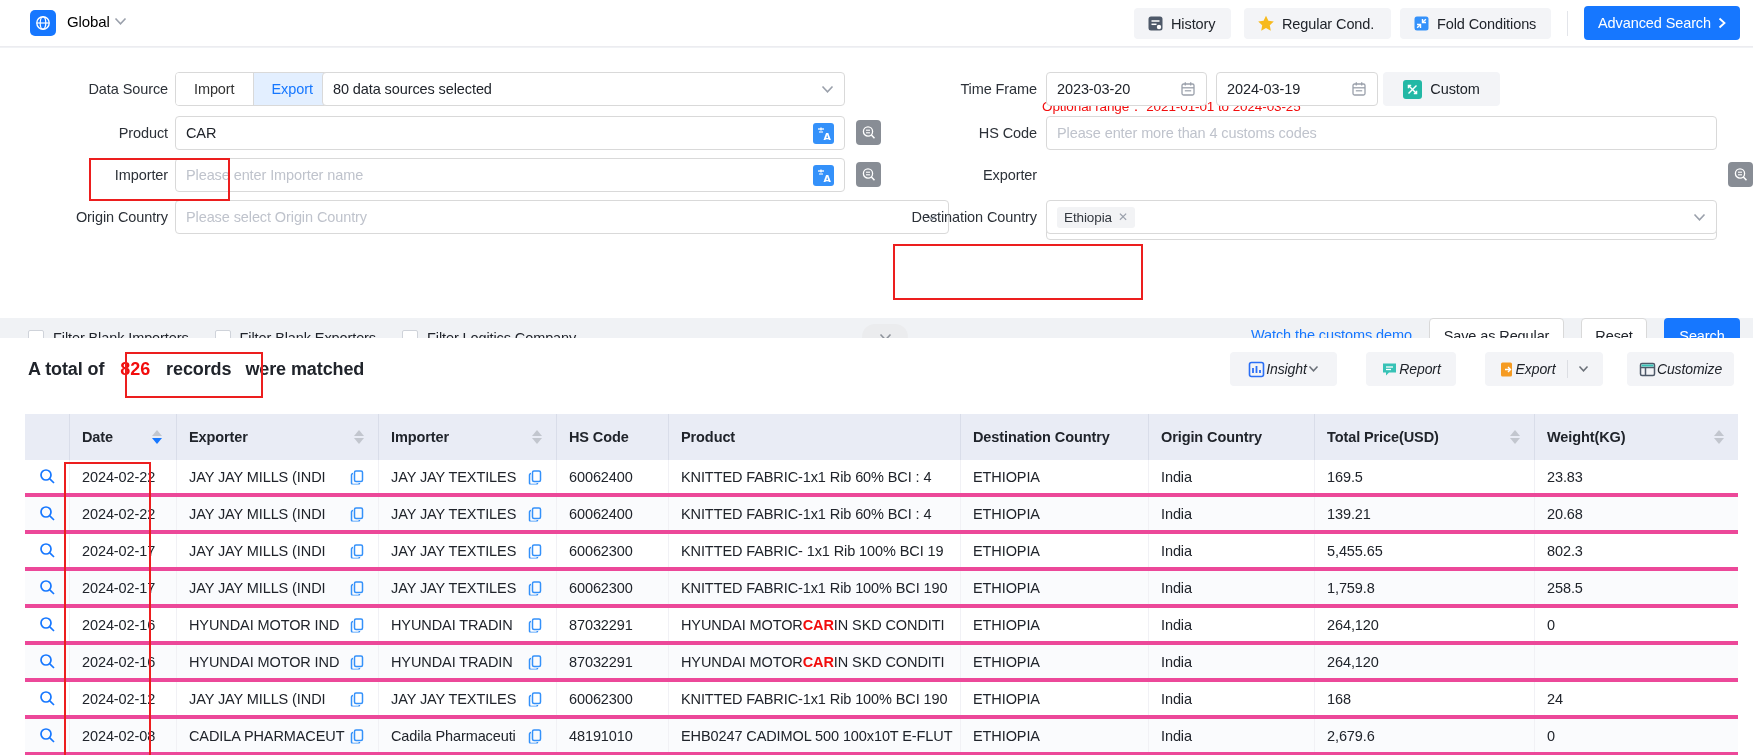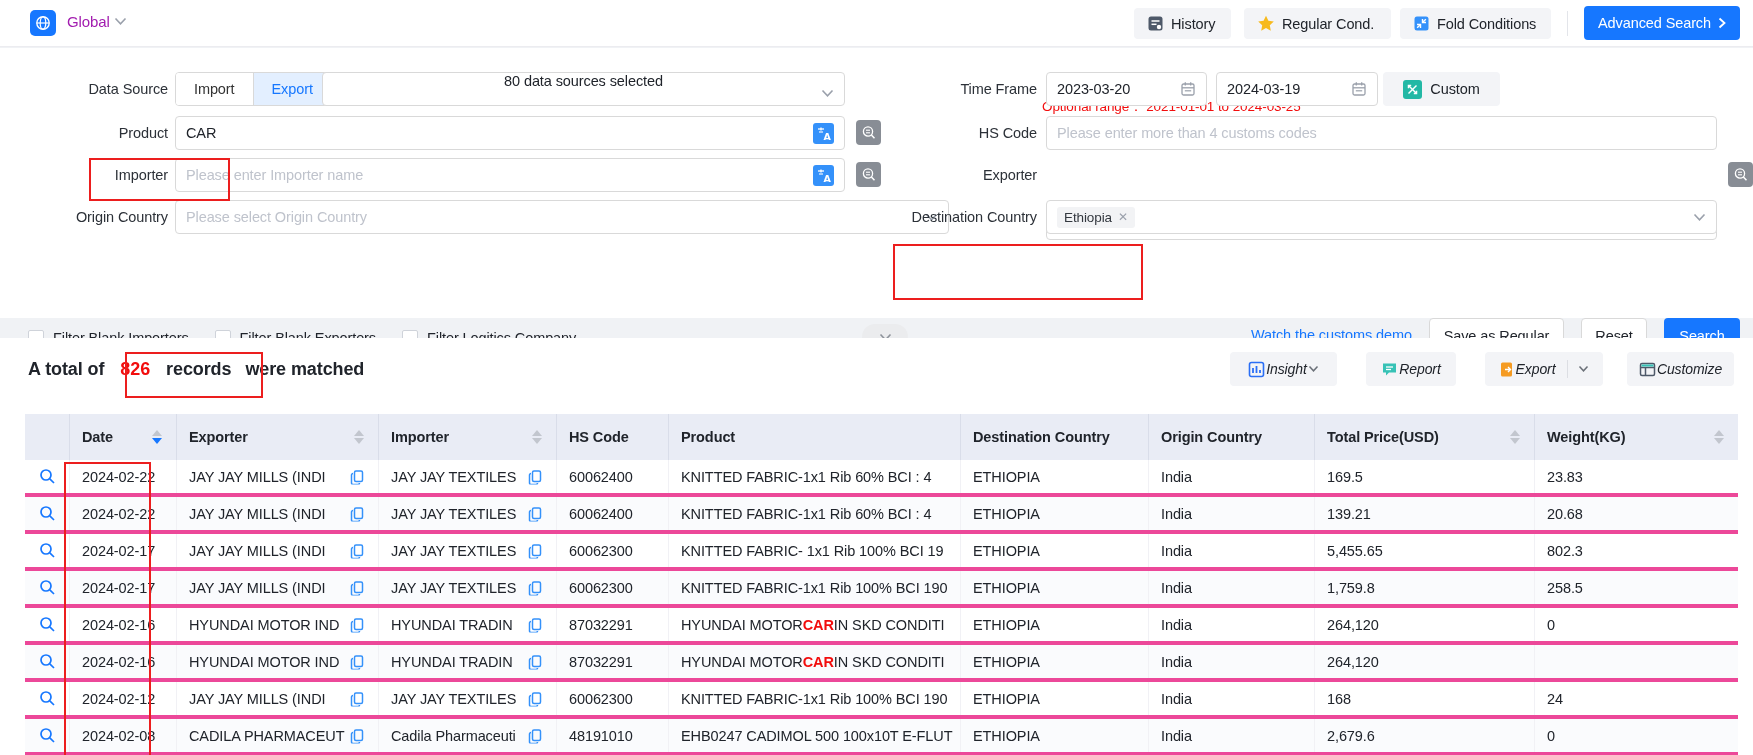--- a/index.html
+++ b/index.html
@@ -5,21 +5,21 @@
   * { margin:0; padding:0; box-sizing:border-box; }
   html,body { background:#f0f2f5; }
   #app{
     position:relative; width:1753px; height:755px; overflow:hidden;
     font-family:"Liberation Sans","DejaVu Sans",sans-serif;
     color:#20242b; font-size:14.5px; letter-spacing:-0.1px; background:#f0f2f5;
   }
   
   .topbar{position:absolute;left:0;top:0;width:1753px;height:47px;background:#fff;border-bottom:1px solid #ececf0;}
   .logo{position:absolute;left:30px;top:10px;width:26px;height:26px;border-radius:5px;background:#1677ff;display:flex;align-items:center;justify-content:center;}
-  .global-txt{position:absolute;left:67px;top:13px;font-size:15px;color:#a21caf;}
+  .global-txt{position:absolute;left:67px;top:13px;font-size:15px;color:#000000;}
   .global-caret{position:absolute;left:114px;top:17px;}
   .tb-btn{position:absolute;top:8px;height:31px;border-radius:4px;background:#f3f4f7;display:flex;align-items:center;gap:7px;padding:0 13px;font-size:14.5px;color:#20242b;cursor:pointer;}
   .tb-sep{position:absolute;left:1567px;top:11px;width:1px;height:25px;background:#e3e5ea;}
   .adv-btn{position:absolute;left:1584px;top:6px;width:156px;height:34px;border-radius:4px;background:#1677ff;color:#fff;display:flex;align-items:center;justify-content:center;gap:7px;font-size:14.5px;cursor:pointer;}
   
   .form-card{position:absolute;left:0;top:48px;width:1753px;height:270px;background:#fff;}
   .f-label{position:absolute;height:34px;line-height:34px;text-align:right;color:#2c3138;font-size:14.5px;}
   .f-input{position:absolute;height:34px;border:1px solid #d9d9d9;border-radius:4px;background:#fff;display:flex;align-items:center;padding:0 10px;font-size:14.5px;}
   .placeholder{color:#bfc3cc;}
   .chevron{margin-left:auto;}
@@ -127,21 +127,21 @@
 
   <div class="form-card">
 
     <div class="opt-range">Optional range：  2021-01-01 to 2024-03-25</div>
 
     <div class="f-label" style="left:0;top:24px;width:168px;">Data Source</div>
     <div class="seg" style="top:24px;">
       <div class="seg-item" style="border-right:1px solid #d9d9d9;">Import</div>
       <div class="seg-item sel">Export</div>
     </div>
-    <div class="f-input" style="left:322px;top:24px;width:523px;flex-direction:column;">
+    <div class="f-input" style="left:322px;top:24px;width:523px;">
       <span>80 data sources selected</span>
       <svg class="chevron" width="13" height="9" viewBox="0 0 13 9">
           <polyline points="1.5,1.5 6.5,6.8 11.5,1.5" fill="none" stroke="#9aa0ab" stroke-width="1.6"></polyline>
         </svg>
     </div>
 
     <div class="f-label" style="left:869px;top:24px;width:168px;">Time Frame</div>
     <div class="f-input" style="left:1046px;top:24px;width:161px;">
       <span>2023-03-20</span>
       <svg class="cal" width="16" height="16" viewBox="0 0 16 16">

